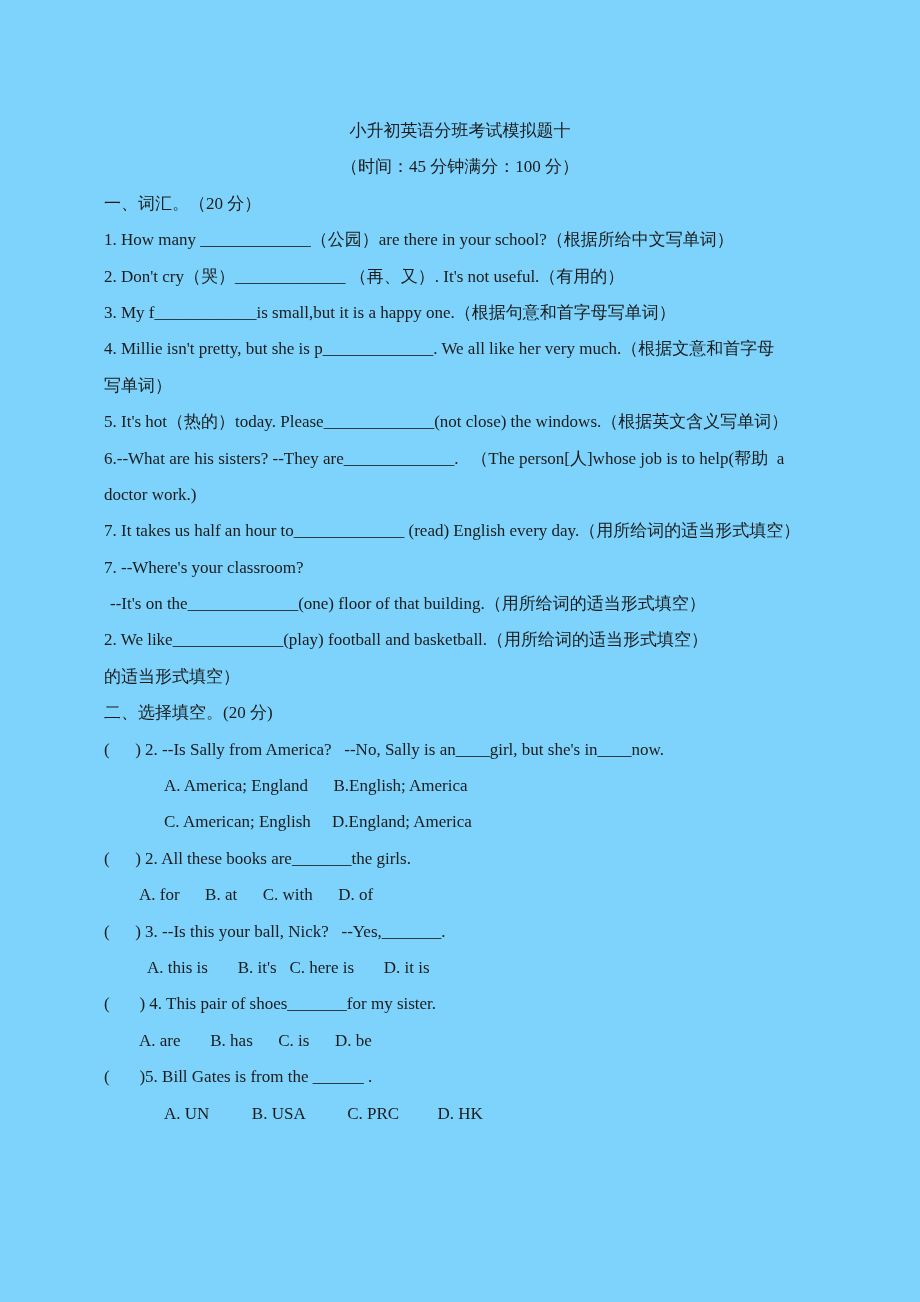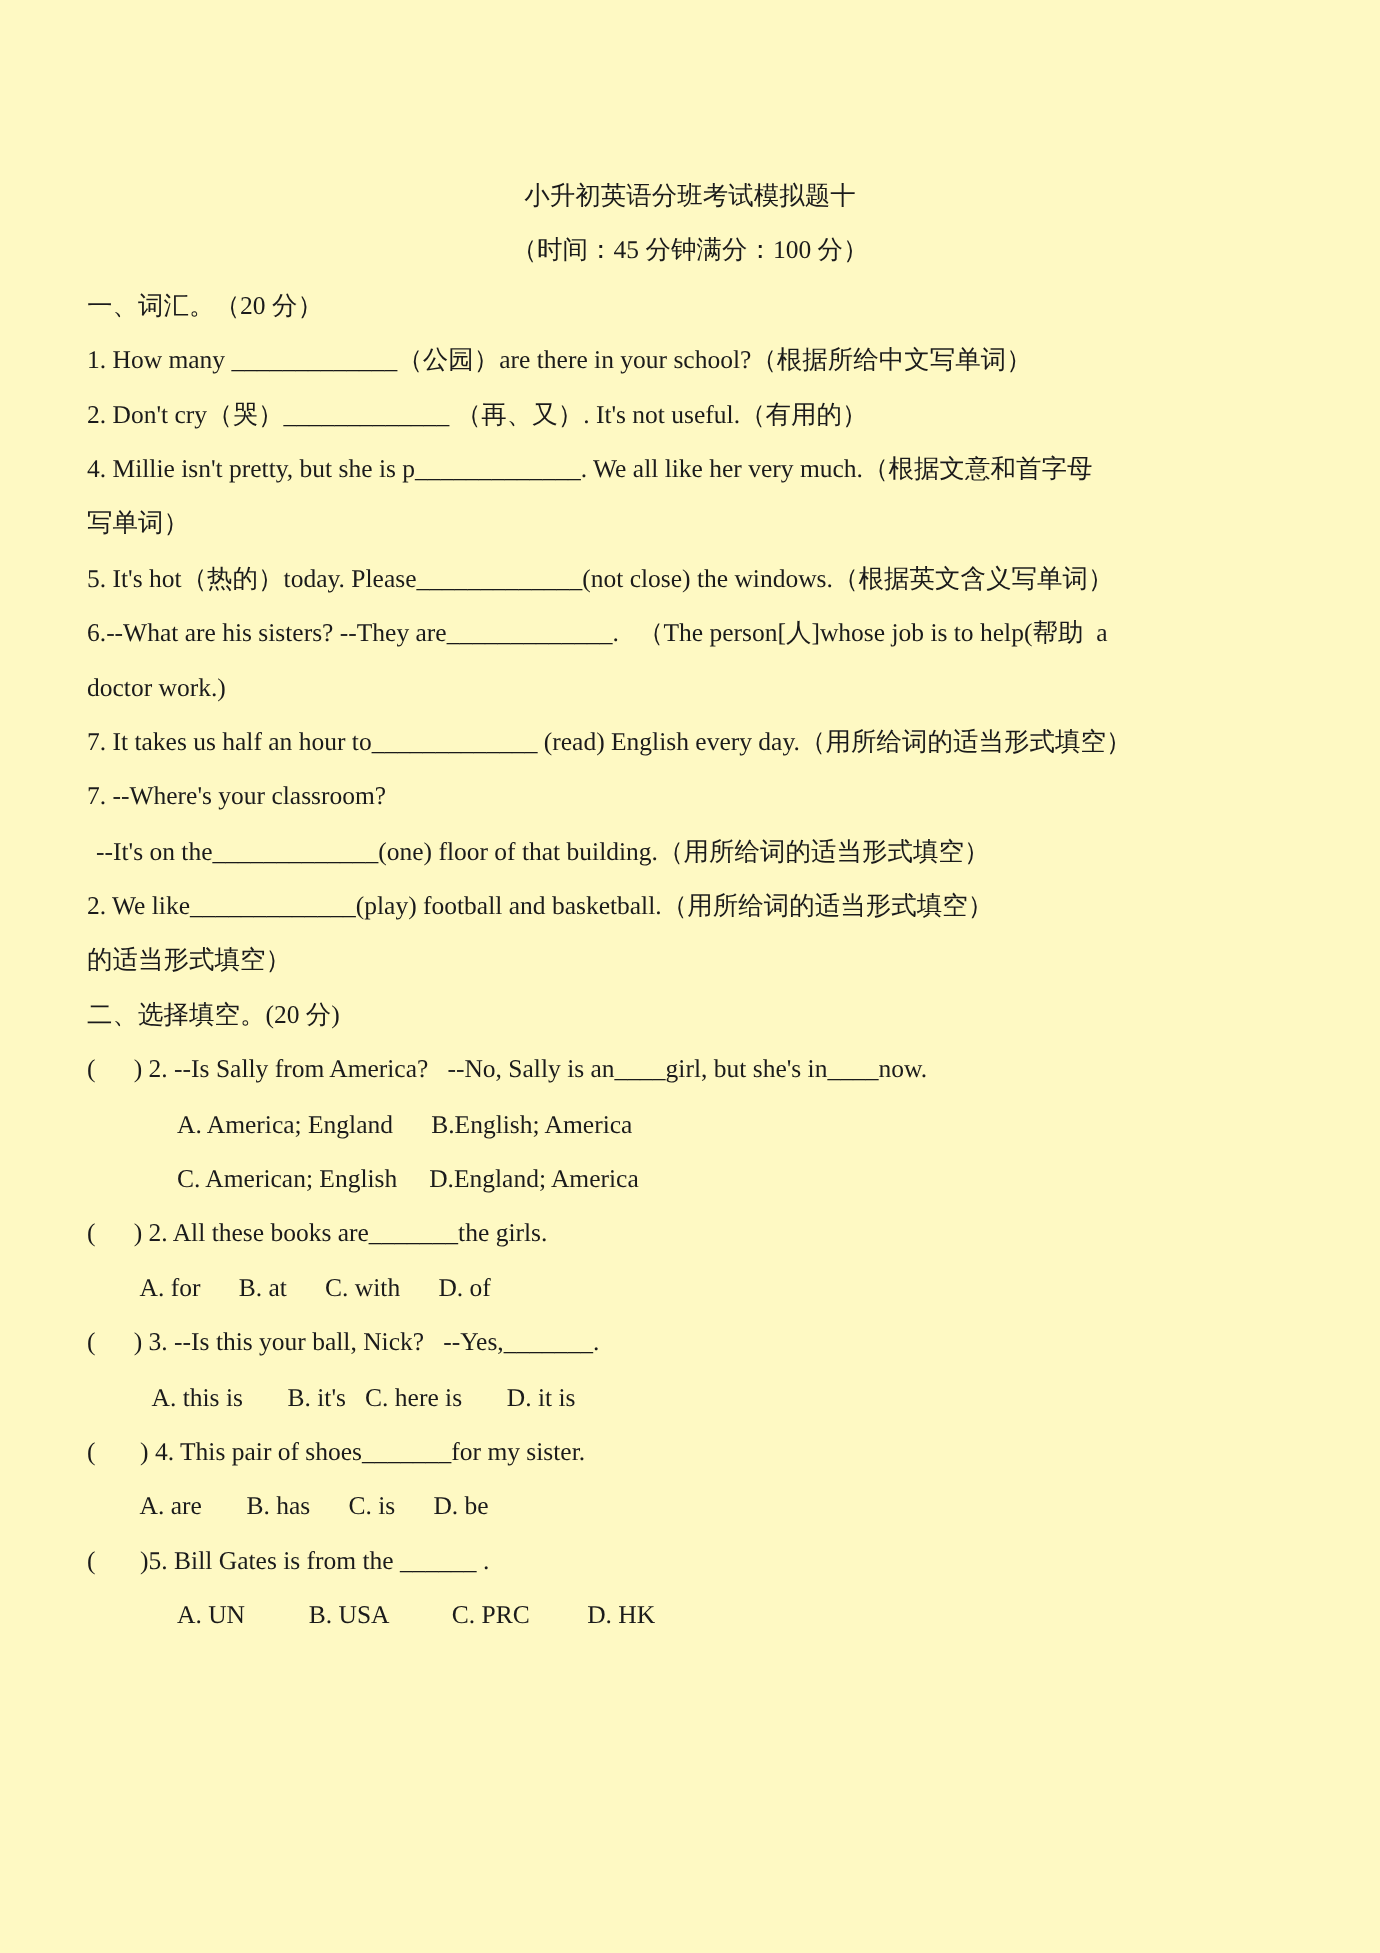--- a/index.html
+++ b/index.html
@@ -13,33 +13,33 @@
     overflow: hidden;
   }
   .page {
     box-sizing: border-box;
     width: 920px;
     height: 1302px;
     padding-top: 113px;
     font-family: "Liberation Serif", "DejaVu Serif", serif;
     font-size: 17px;
     color: #1b1b1b;
-    background: #fef9c3;
+    background: #7dd3fc;
   }
   .line {
     height: 36.4px;
     line-height: 36.4px;
     white-space: pre;
     overflow: visible;
   }
   .center {
     text-align: center;
   }
   .content {
-    padding-left: 58px;
+    padding-left: 104px;
   }
   
   .ind-s { padding-left: 6px; }   
   .ind-a { padding-left: 60px; }  
   .ind-b { padding-left: 35px; }  
   .ind-c { padding-left: 43px; }  
 </style>
 </head>
 <body>
 
@@ -47,20 +47,21 @@
 
   <div class="line center">小升初英语分班考试模拟题十</div>
   <div class="line center">（时间：45 分钟满分：100 分）</div>
 
   <div class="content">
 
     <div class="line">一、词汇。（20 分）</div>
 
     <div class="line">1. How many _____________（公园）are there in your school?（根据所给中文写单词）</div>
     <div class="line">2. Don't cry（哭）_____________ （再、又）. It's not useful.（有用的）</div>
+    <div class="line">3. My f____________is small,but it is a happy one.（根据句意和首字母写单词）</div>
     <div class="line">4. Millie isn't pretty, but she is p_____________. We all like her very much.（根据文意和首字母</div>
     <div class="line">写单词）</div>
     <div class="line">5. It's hot（热的）today. Please_____________(not close) the windows.（根据英文含义写单词）</div>
     <div class="line">6.--What are his sisters? --They are_____________.   （The person[人]whose job is to help(帮助  a</div>
     <div class="line">doctor work.)</div>
     <div class="line">7. It takes us half an hour to_____________ (read) English every day.（用所给词的适当形式填空）</div>
     <div class="line">7. --Where's your classroom?</div>
     <div class="line ind-s">--It's on the_____________(one) floor of that building.（用所给词的适当形式填空）</div>
     <div class="line">2. We like_____________(play) football and basketball.（用所给词的适当形式填空）</div>
     <div class="line">的适当形式填空）</div>

